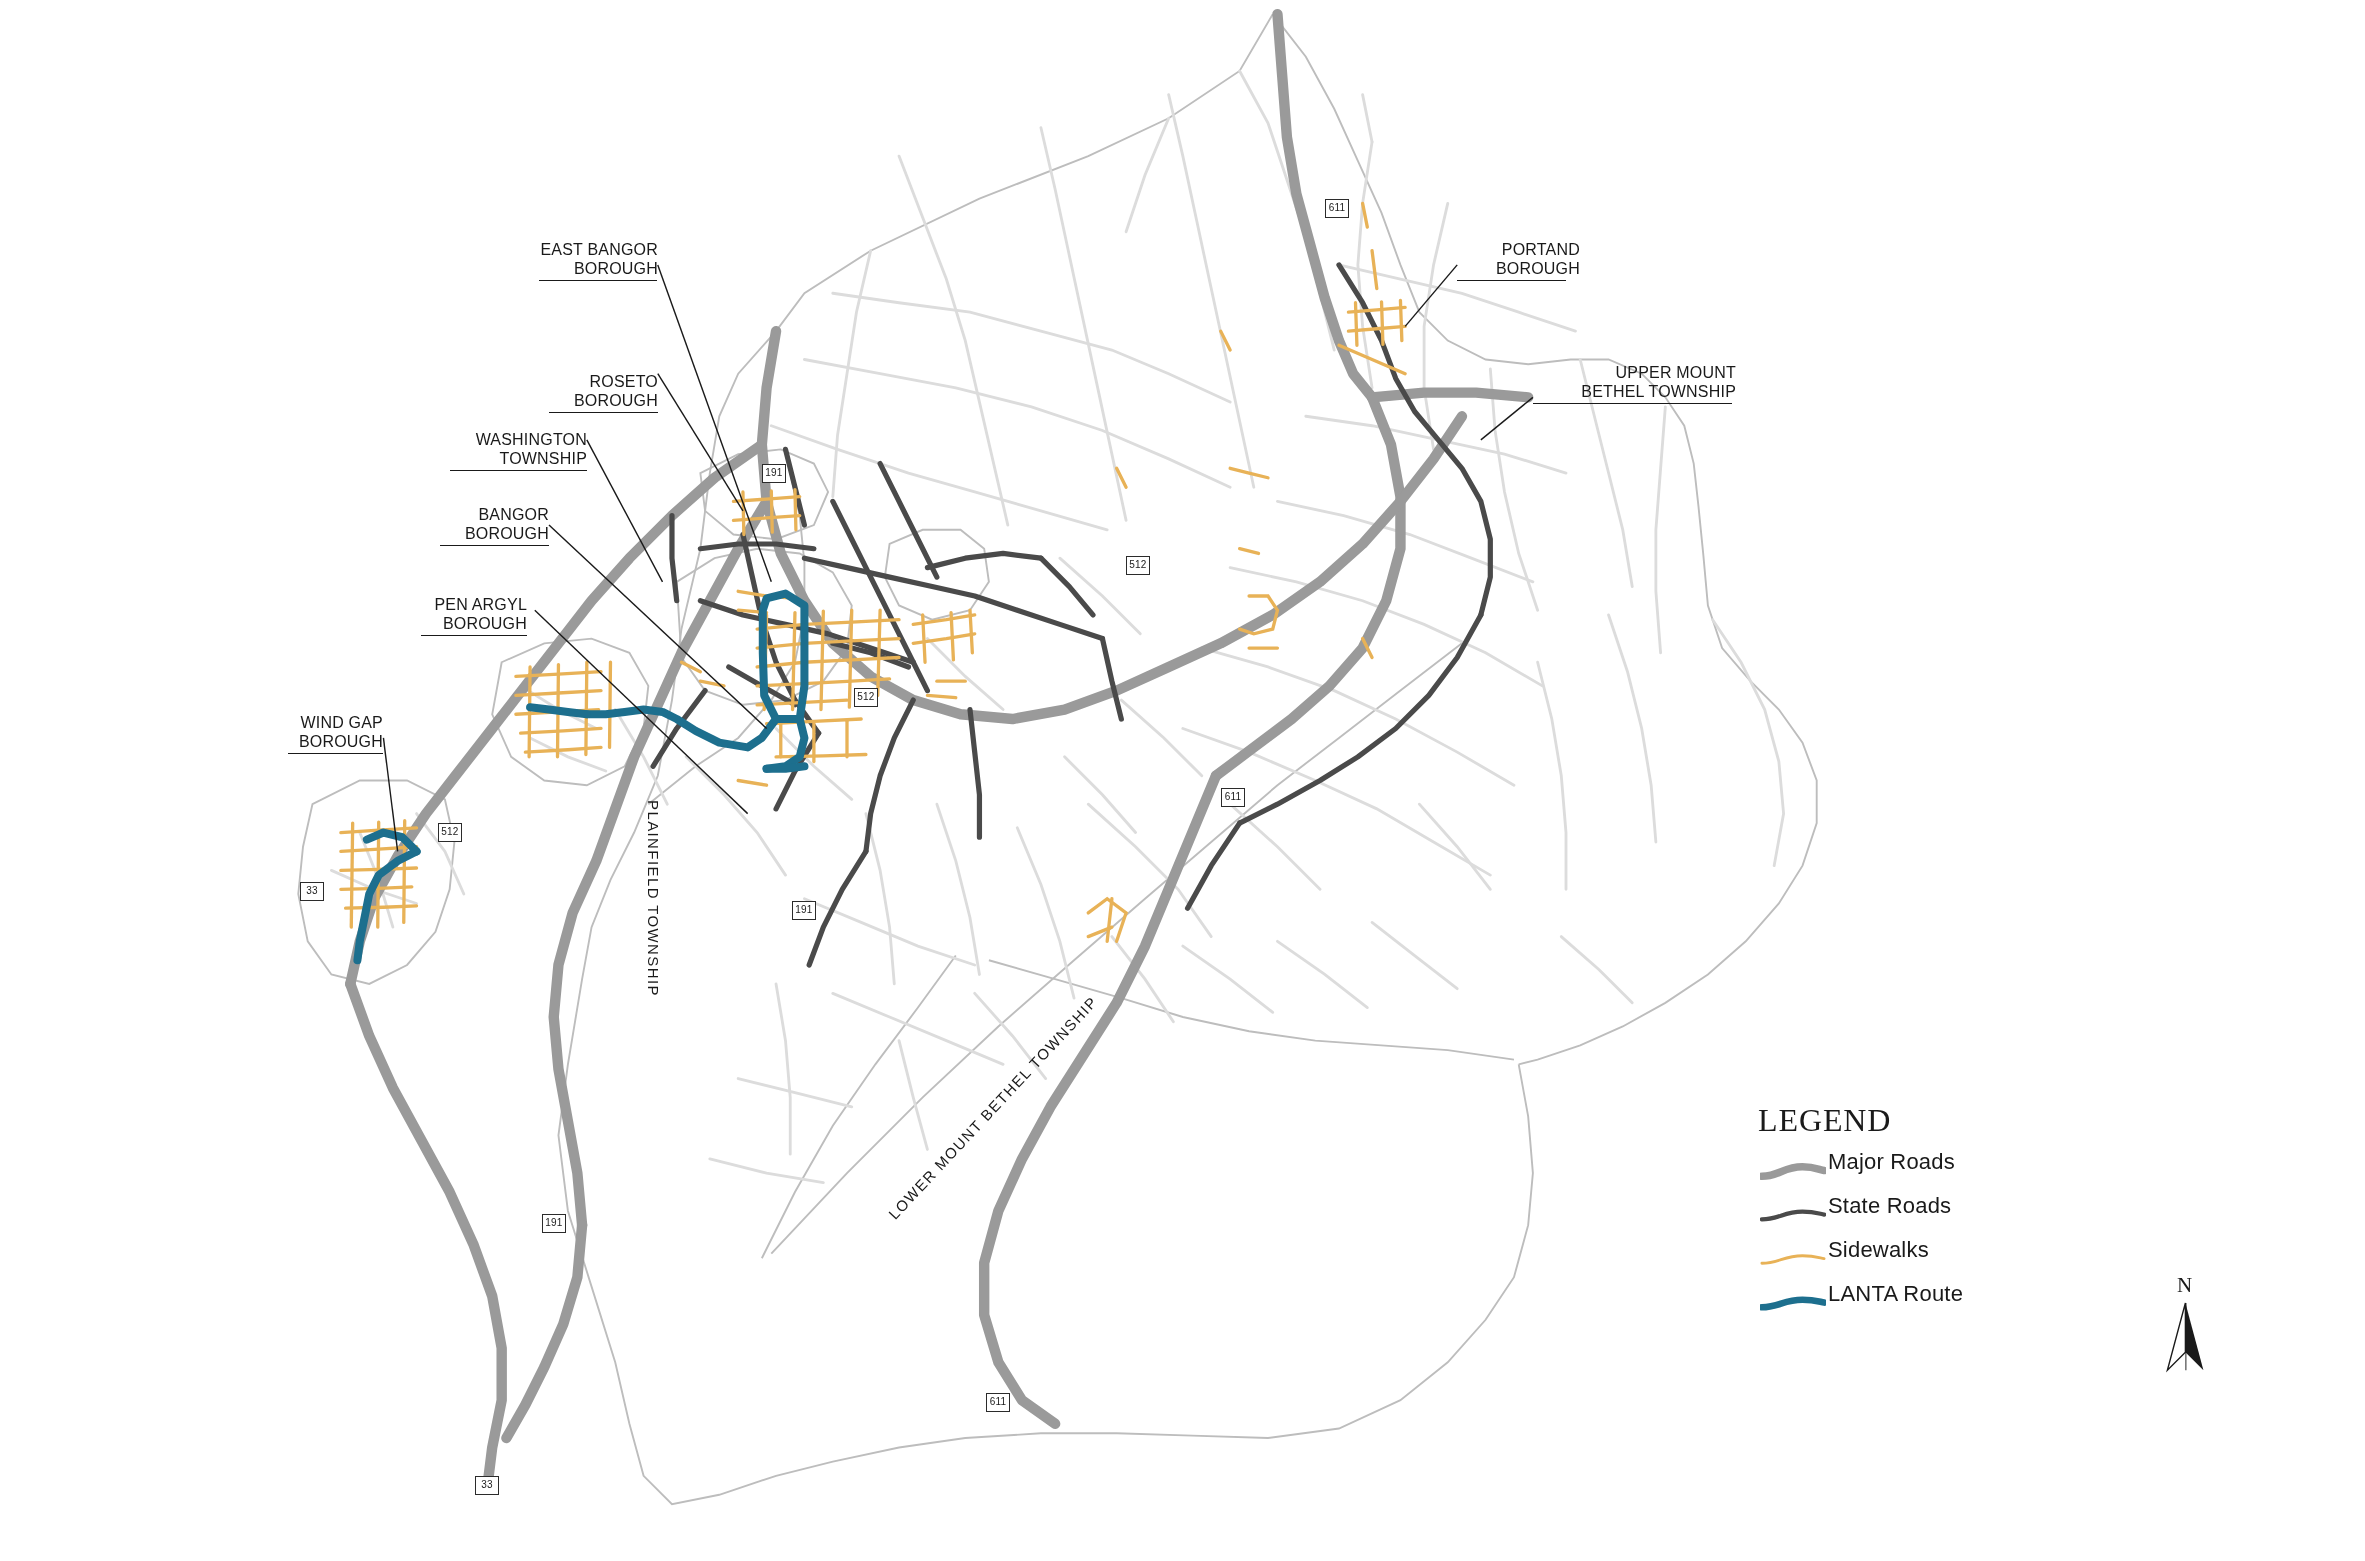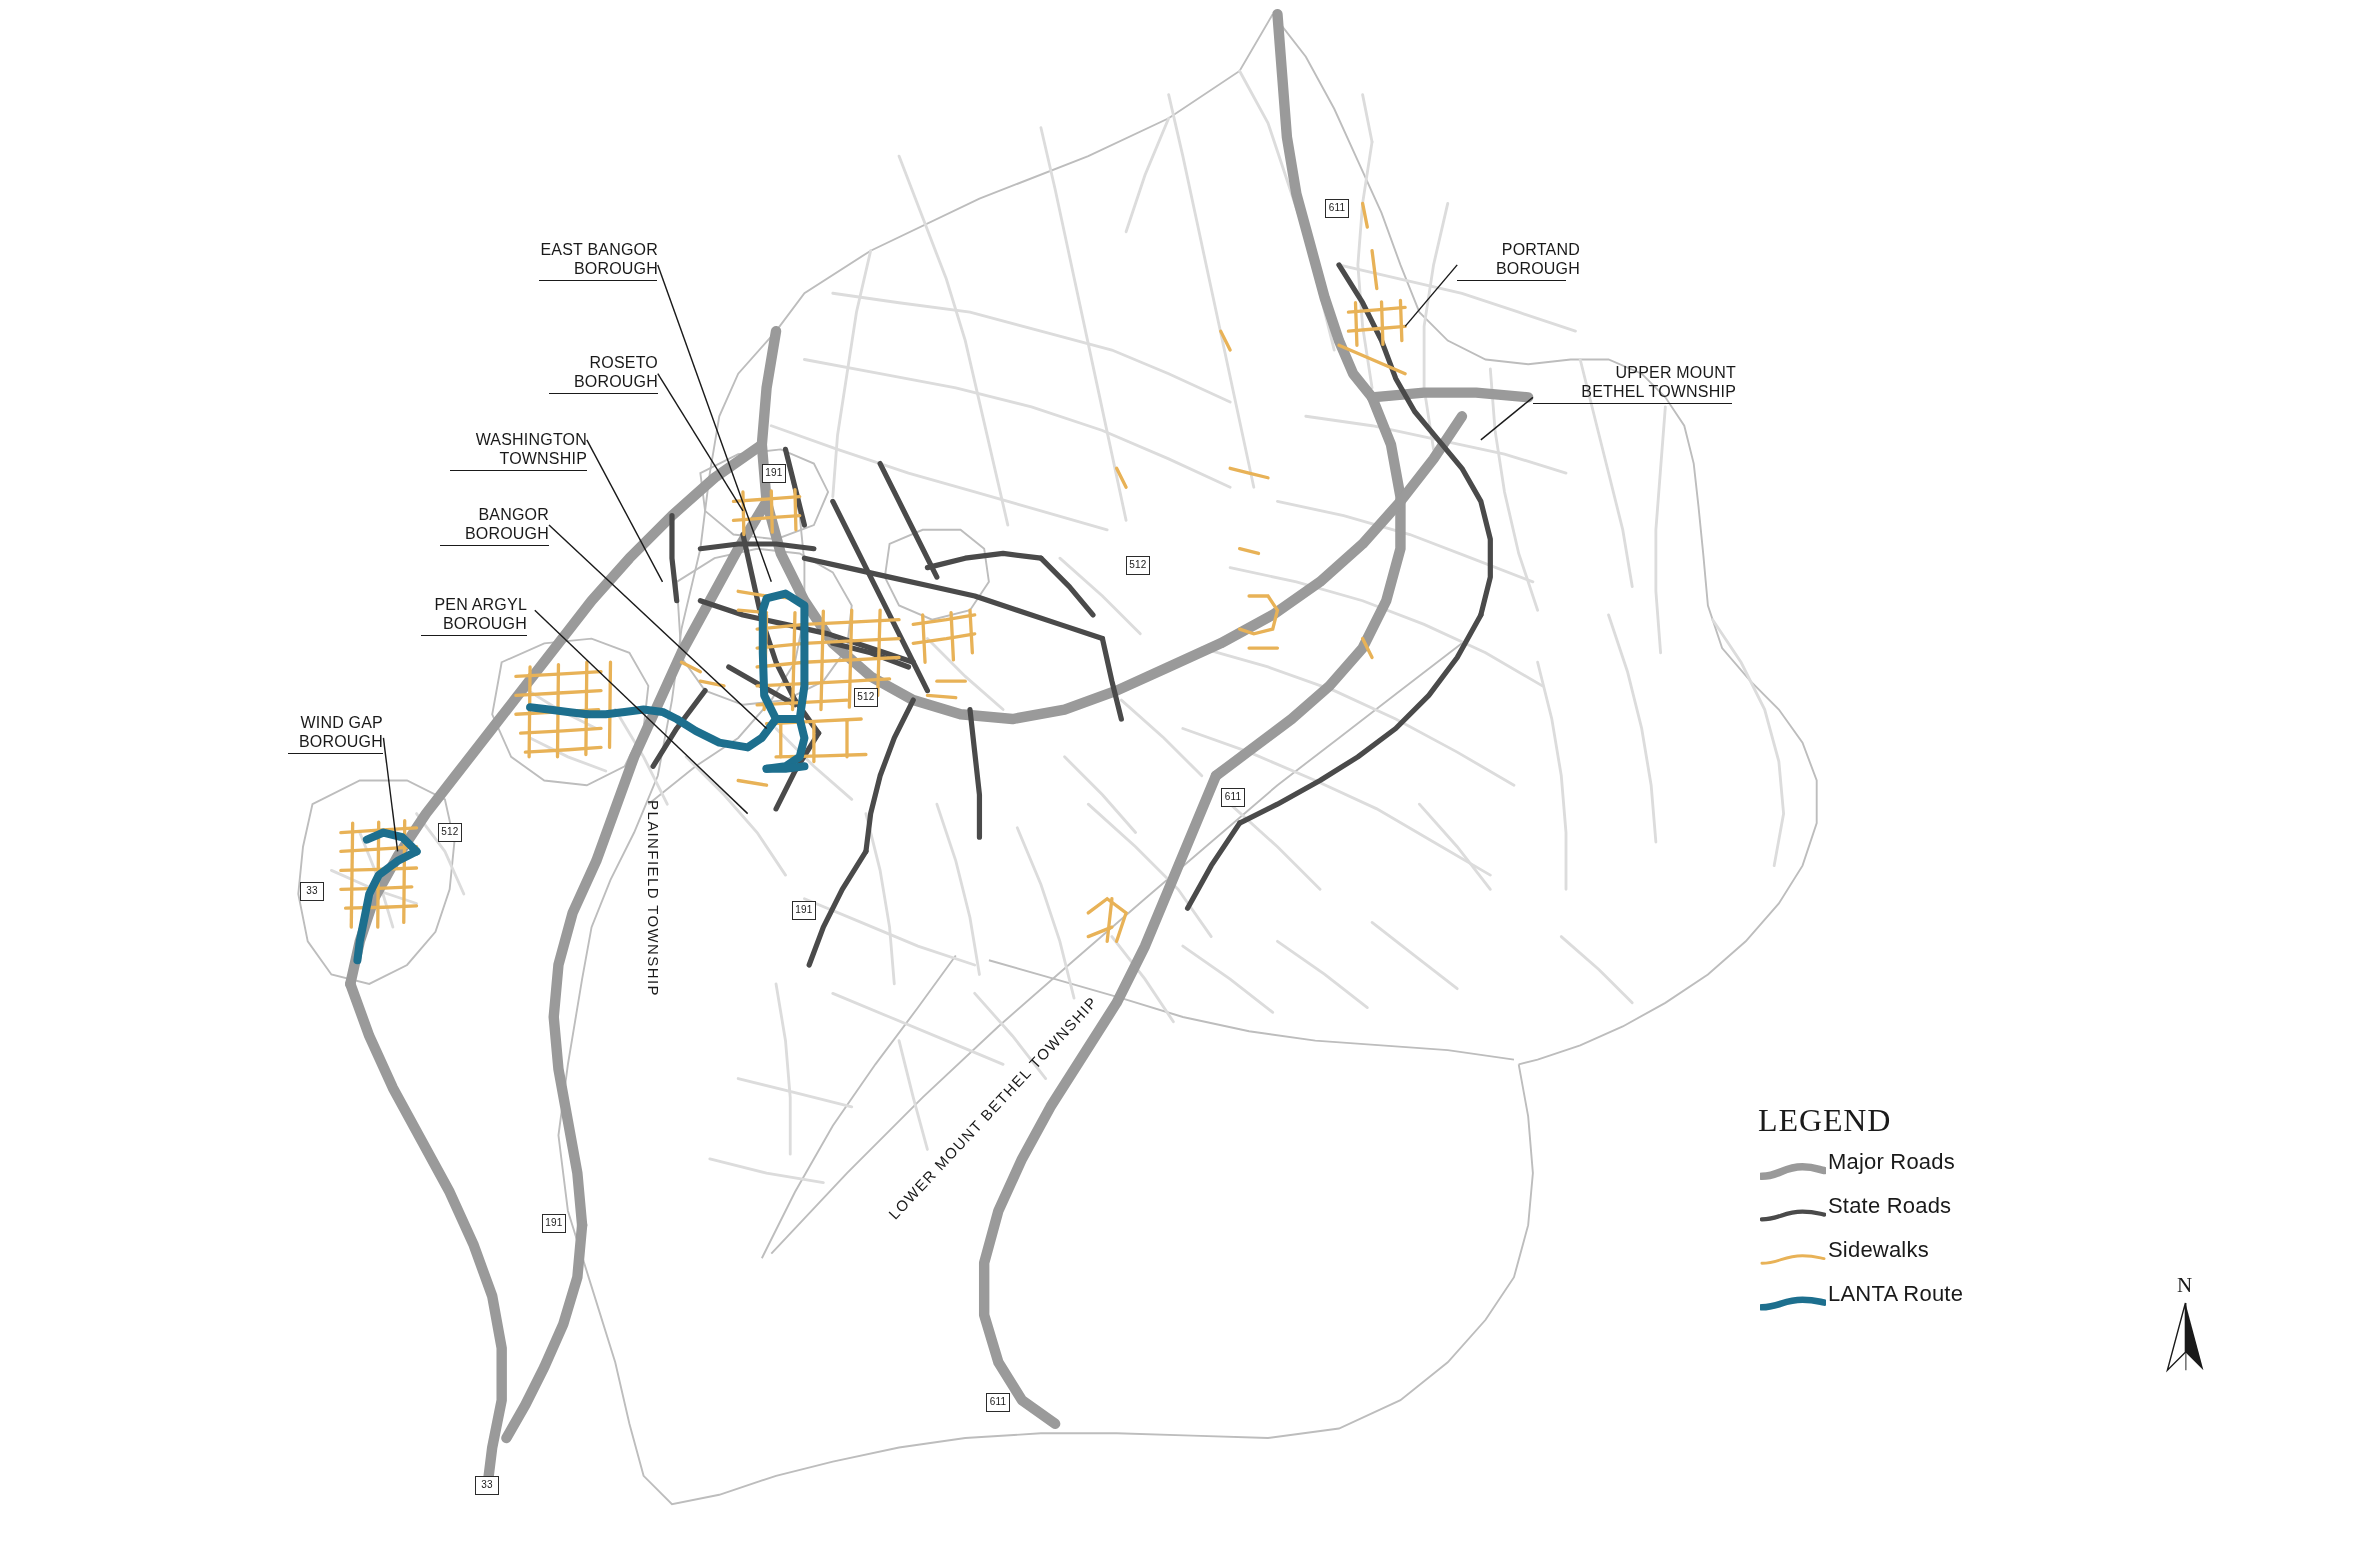--- a/index.html
+++ b/index.html
@@ -386,21 +386,21 @@
       <path d="M3240,840 L3130,930"></path>
     </g>
   </svg>
 
   <div class="callout right-align" style="left:511px; top:222px; width:147px;">
     <span>EAST BANGOR
 BOROUGH</span>
     <span class="underline-bar" style="width:118px; margin-left:28px;"></span>
   </div>
 
-  <div class="callout right-align" style="left:511px; top:335px; width:147px;">
+  <div class="callout right-align" style="left:511px; top:354px; width:147px;">
     <span>ROSETO
 BOROUGH</span>
     <span class="underline-bar" style="width:109px; margin-left:38px;"></span>
   </div>
 
   <div class="callout right-align" style="left:440px; top:412px; width:147px;">
     <span>WASHINGTON
 TOWNSHIP</span>
     <span class="underline-bar" style="width:137px; margin-left:9.5px;"></span>
   </div>

